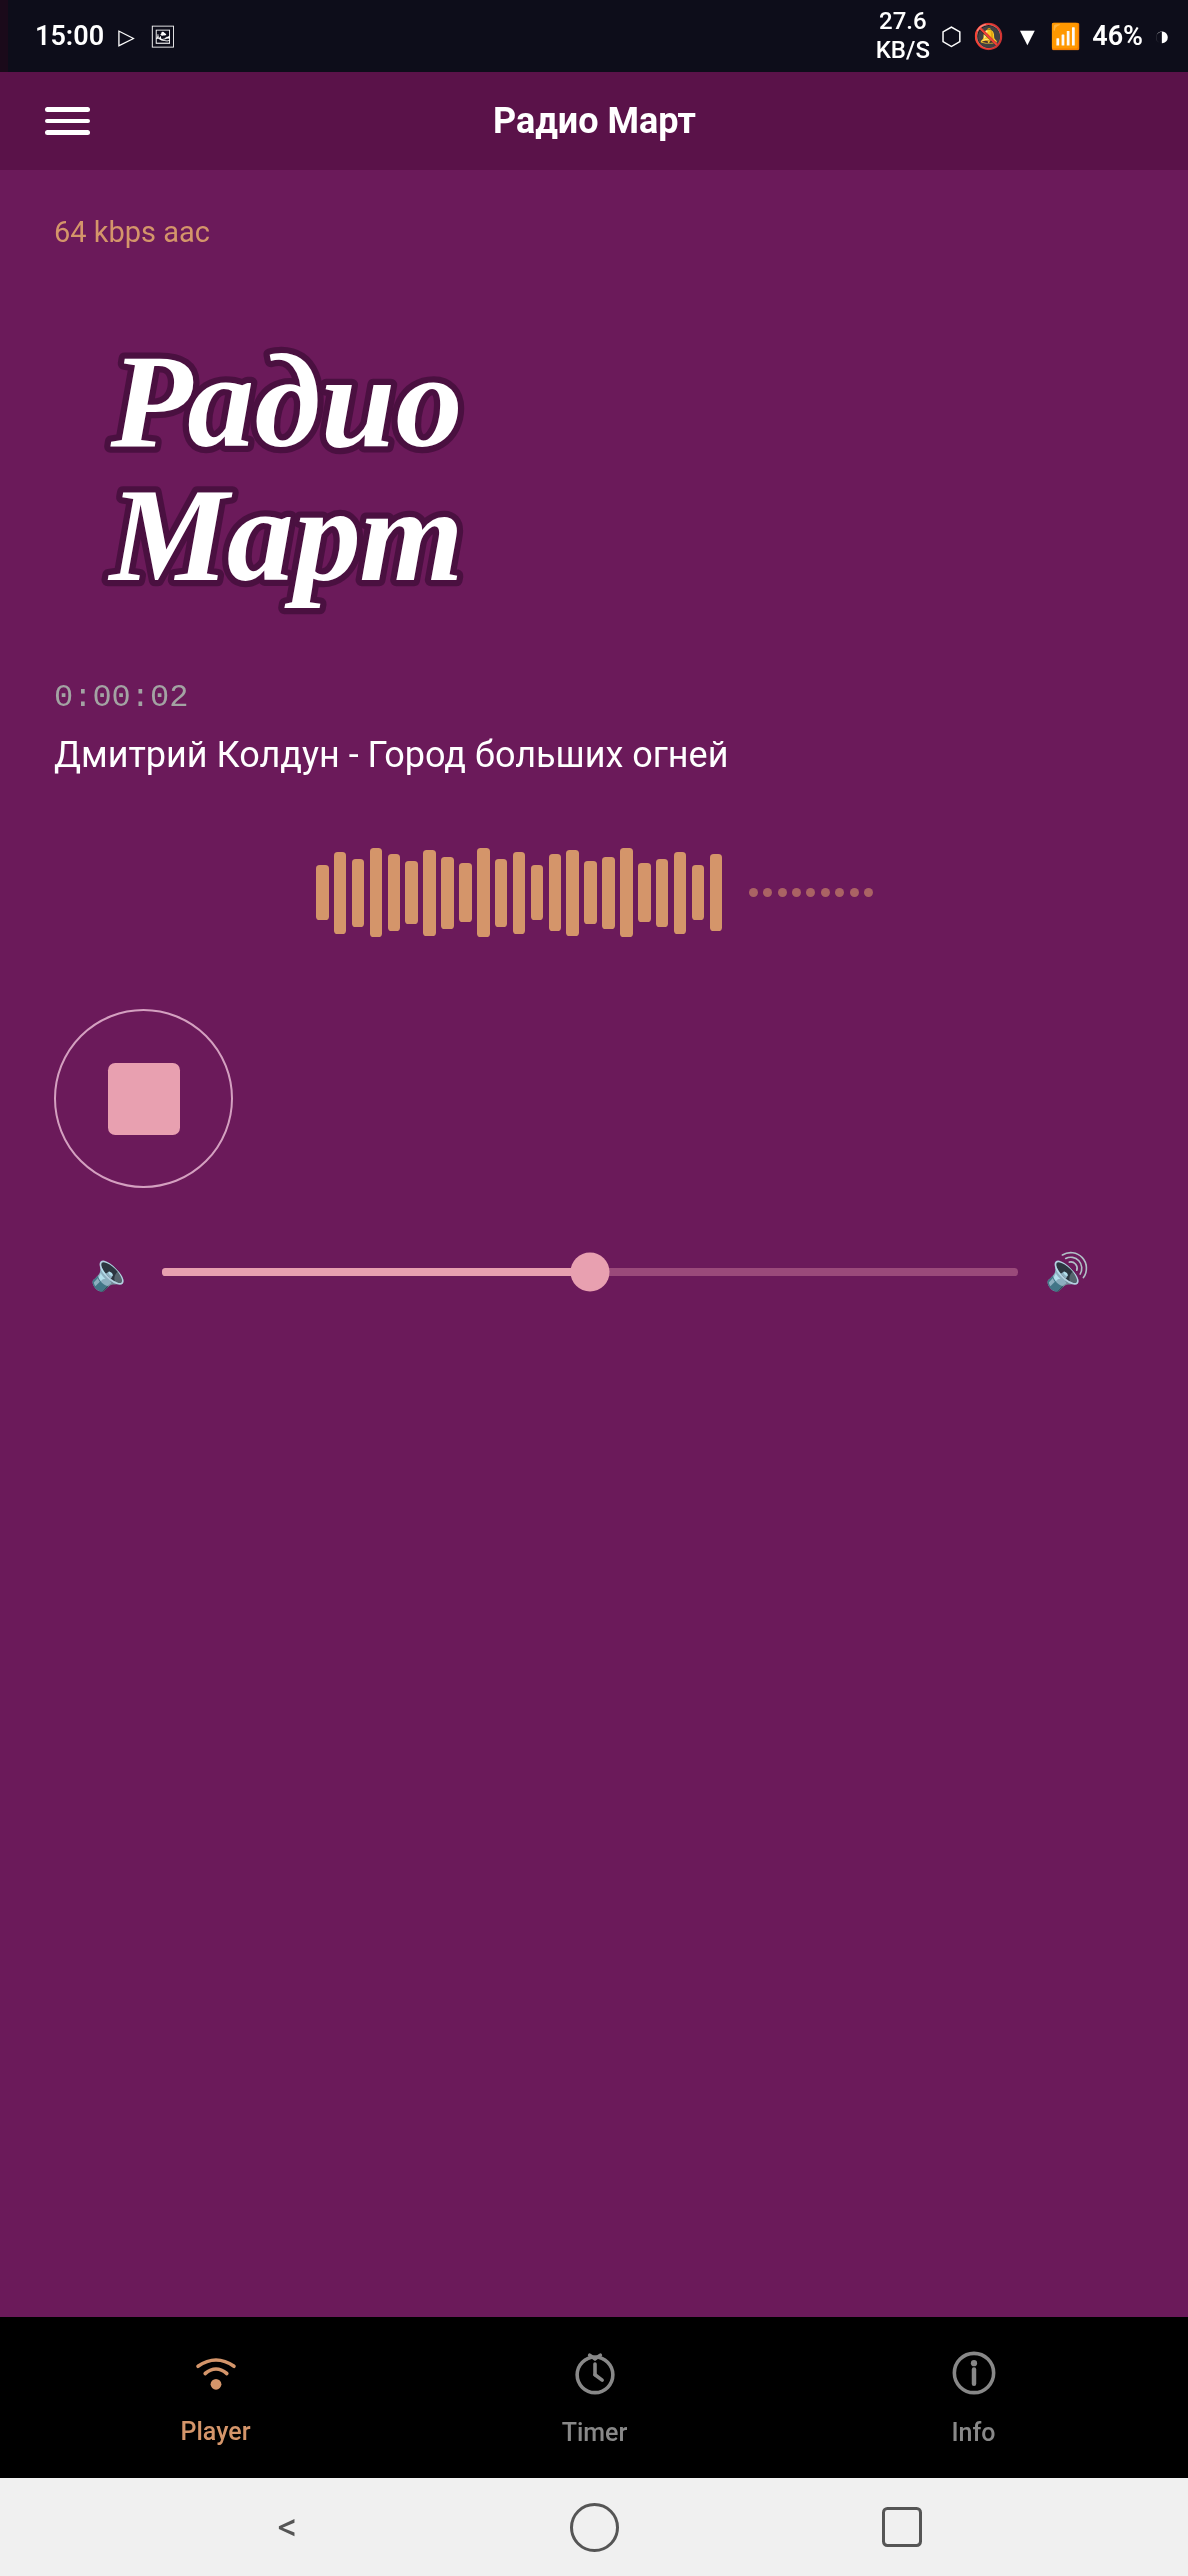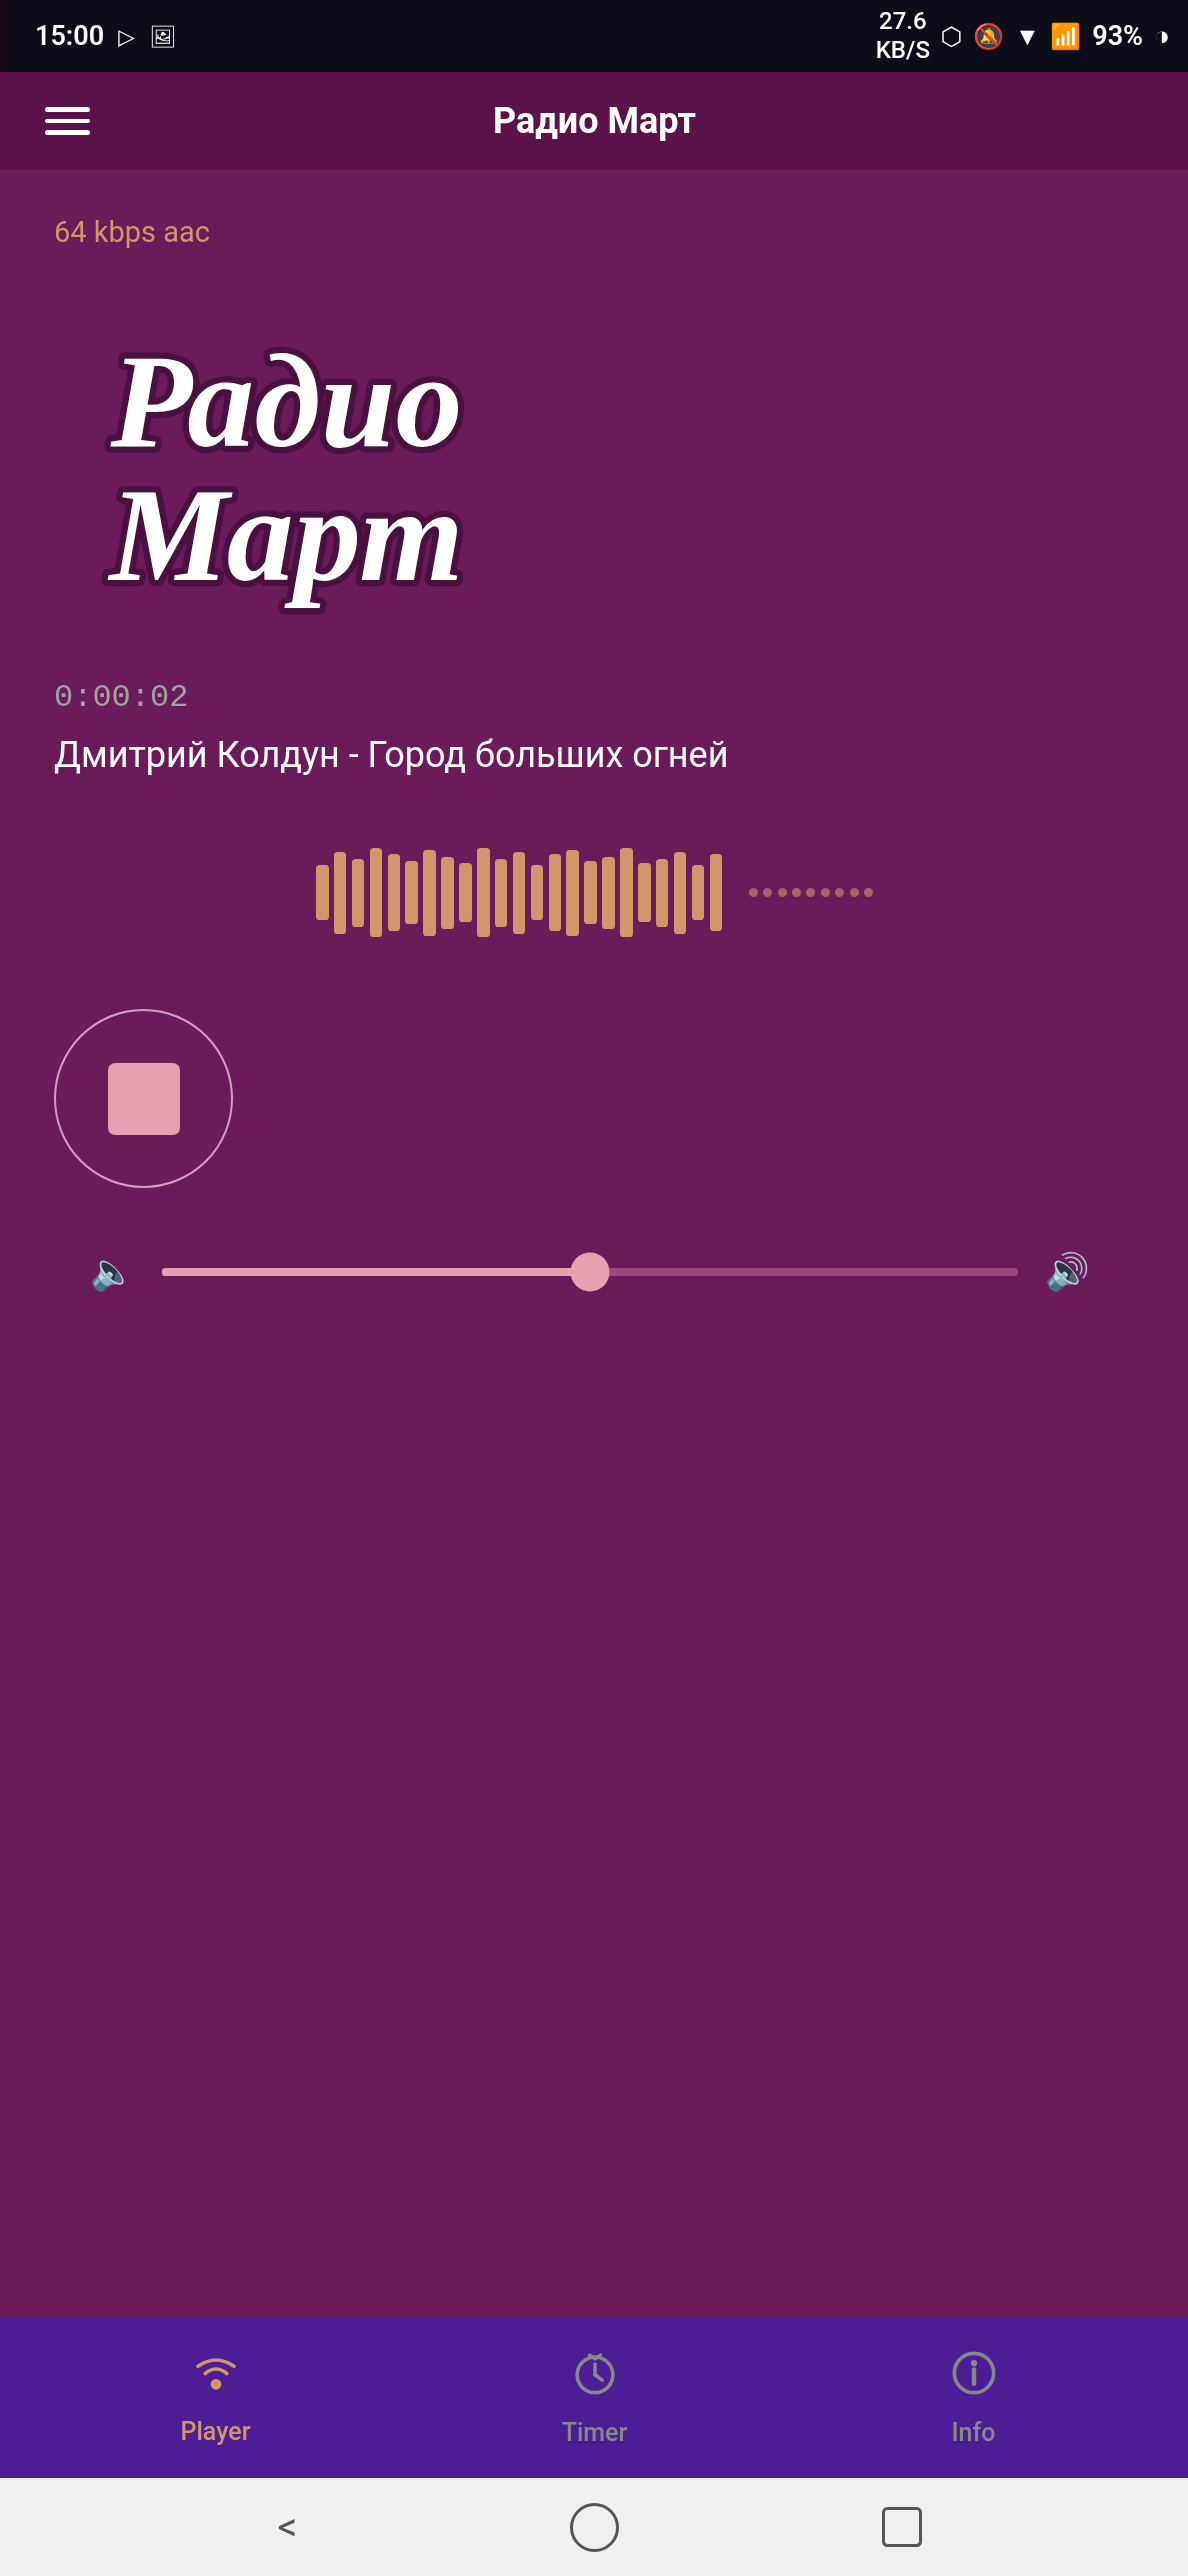--- a/index.html
+++ b/index.html
@@ -255,21 +255,21 @@
     .volume-icon-max {
       color: #c0a0b0;
       font-size: 36px;
       min-width: 54px;
     }
 
     
     .bottom-nav {
       width: 100%;
       height: 161px;
-      background: #4c1d95;
+      background: #000000;
       display: flex;
       align-items: center;
       justify-content: space-around;
       padding: 0 26px;
     }
 
     .nav-item {
       display: flex;
       flex-direction: column;
       align-items: center;
@@ -350,21 +350,21 @@
     <span class="status-icon">▷</span>
     <span class="status-icon">🖼</span>
   </div>
   <div class="status-right">
     <span class="status-speed" style="font-size:24px;white-space:pre-line">27.6
 KB/S</span>
     <span style="font-size:25px;">⬡</span>
     <span style="font-size:25px;">🔕</span>
     <span style="font-size:25px;">▼</span>
     <span style="font-size:25px;">📶</span>
-    <span class="status-time">93%</span>
+    <span class="status-time">46%</span>
     <span style="font-size:27px;">◑</span>
   </div>
 </div>
 
 <div class="app-container">
 
   <div class="header">
     <div class="hamburger-btn">
       <div class="hamburger-line"></div>
       <div class="hamburger-line"></div>

